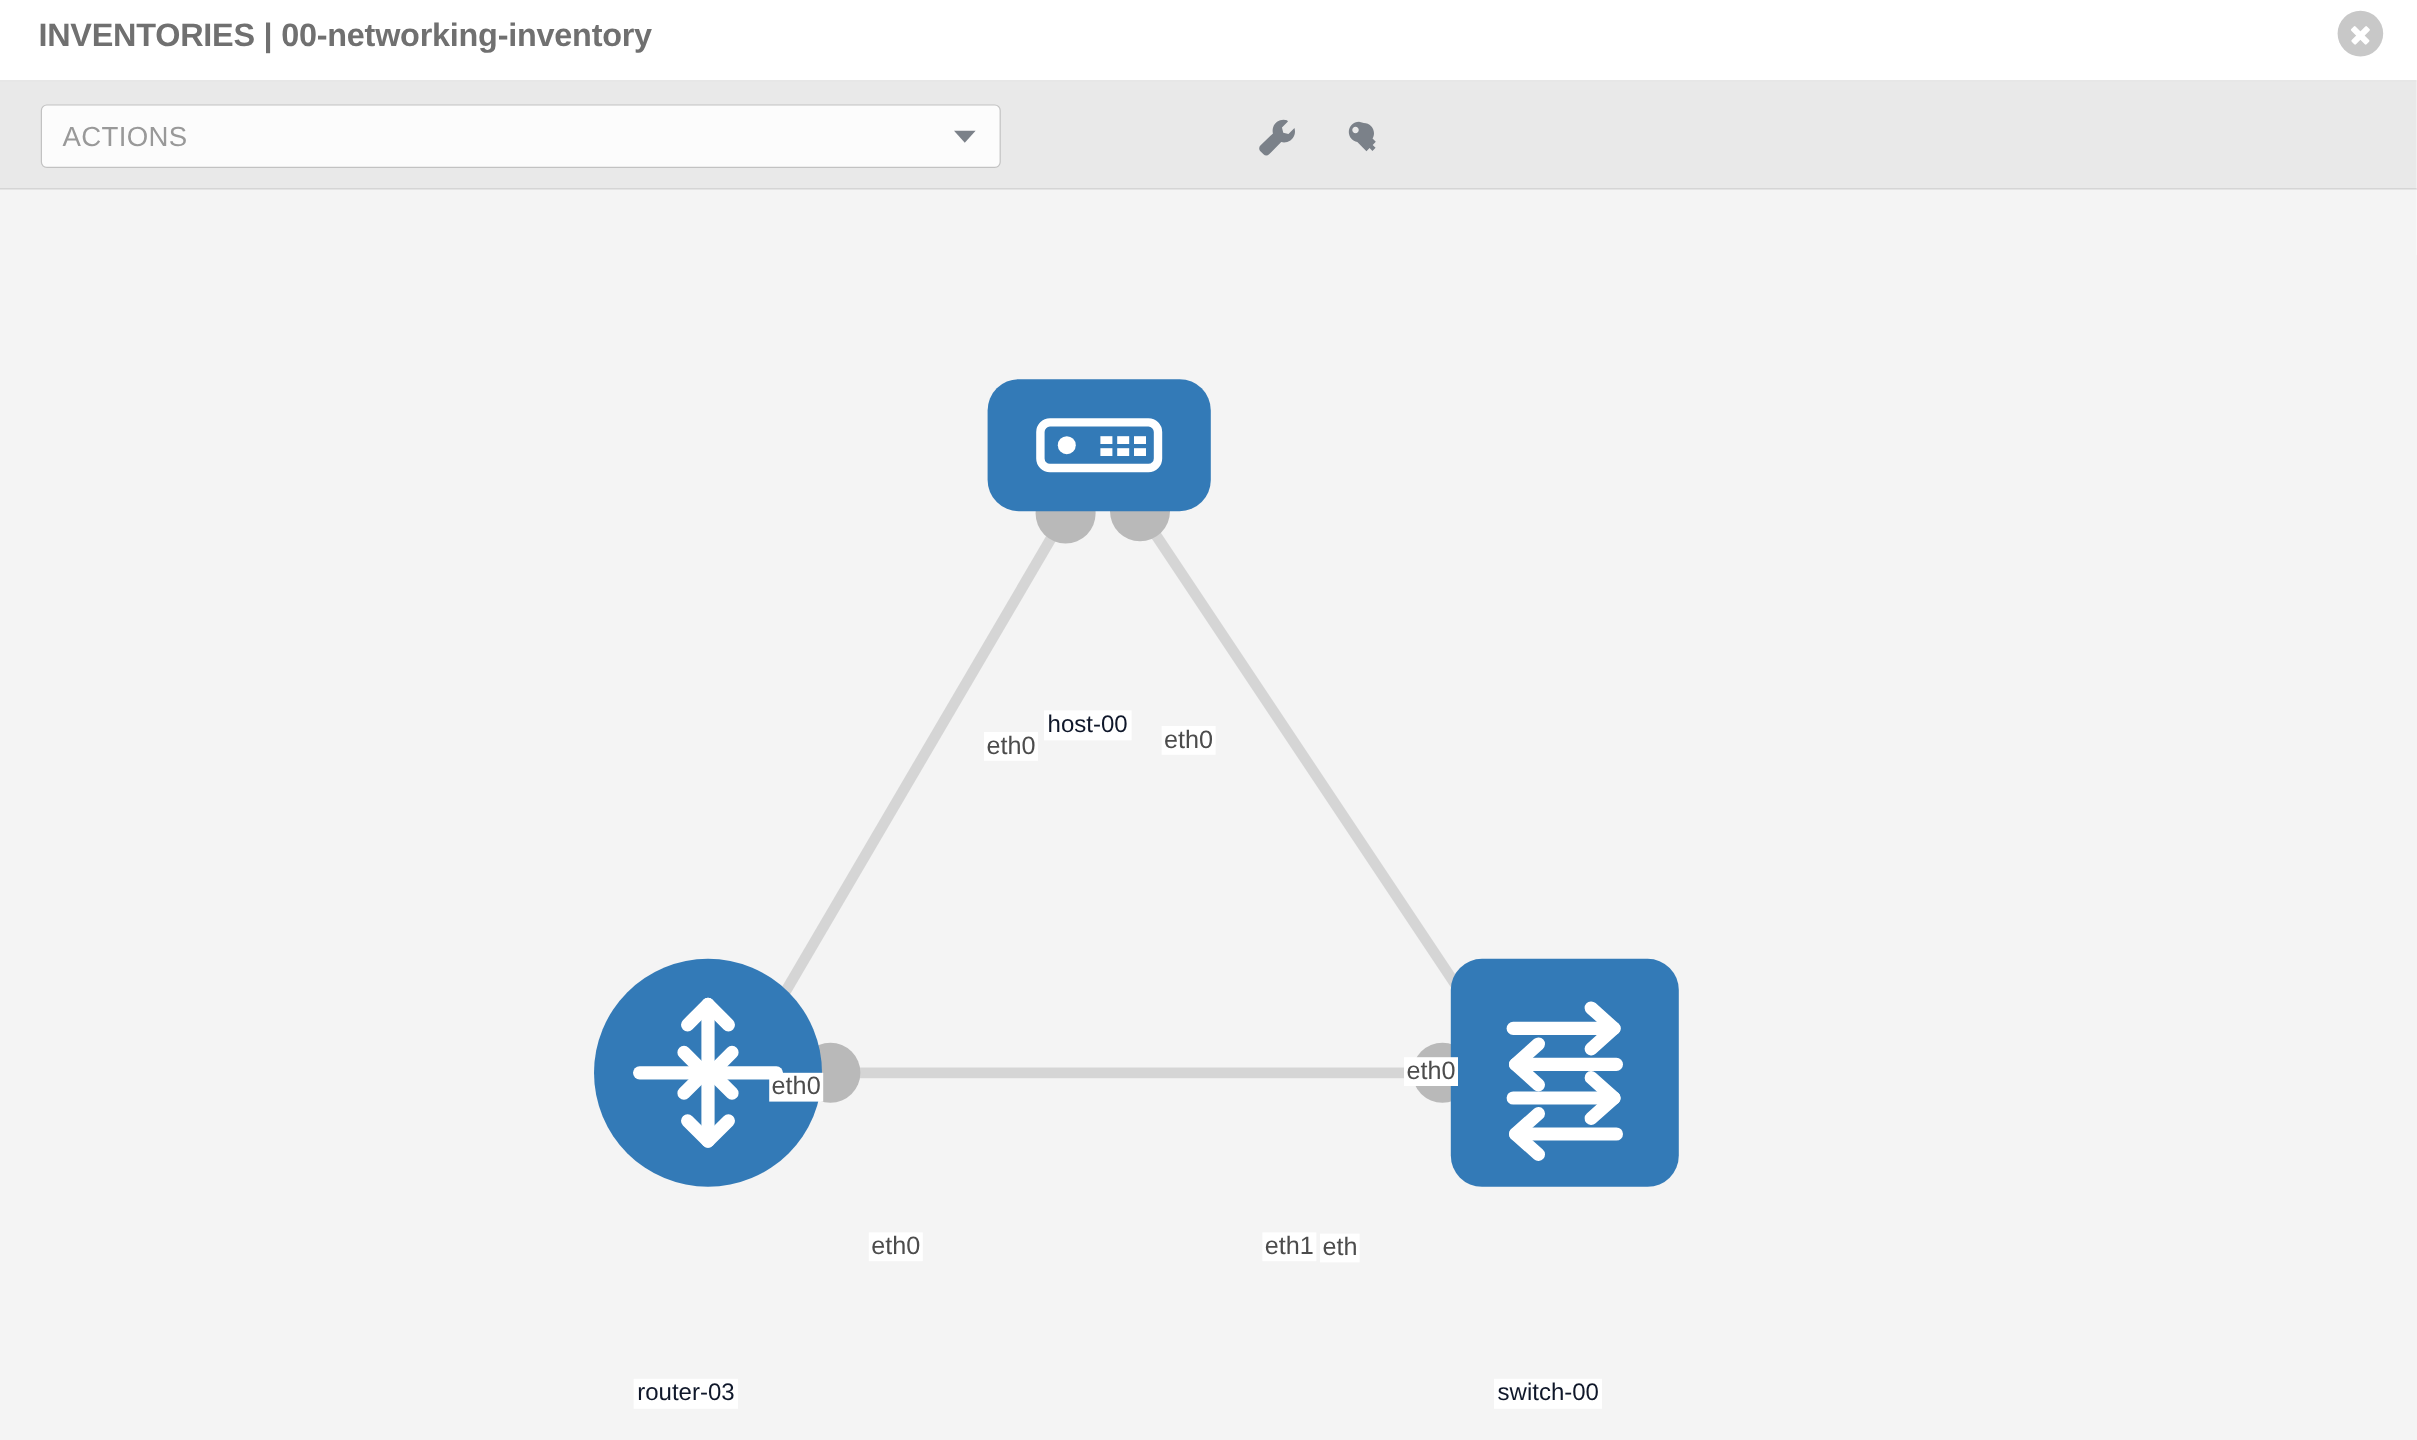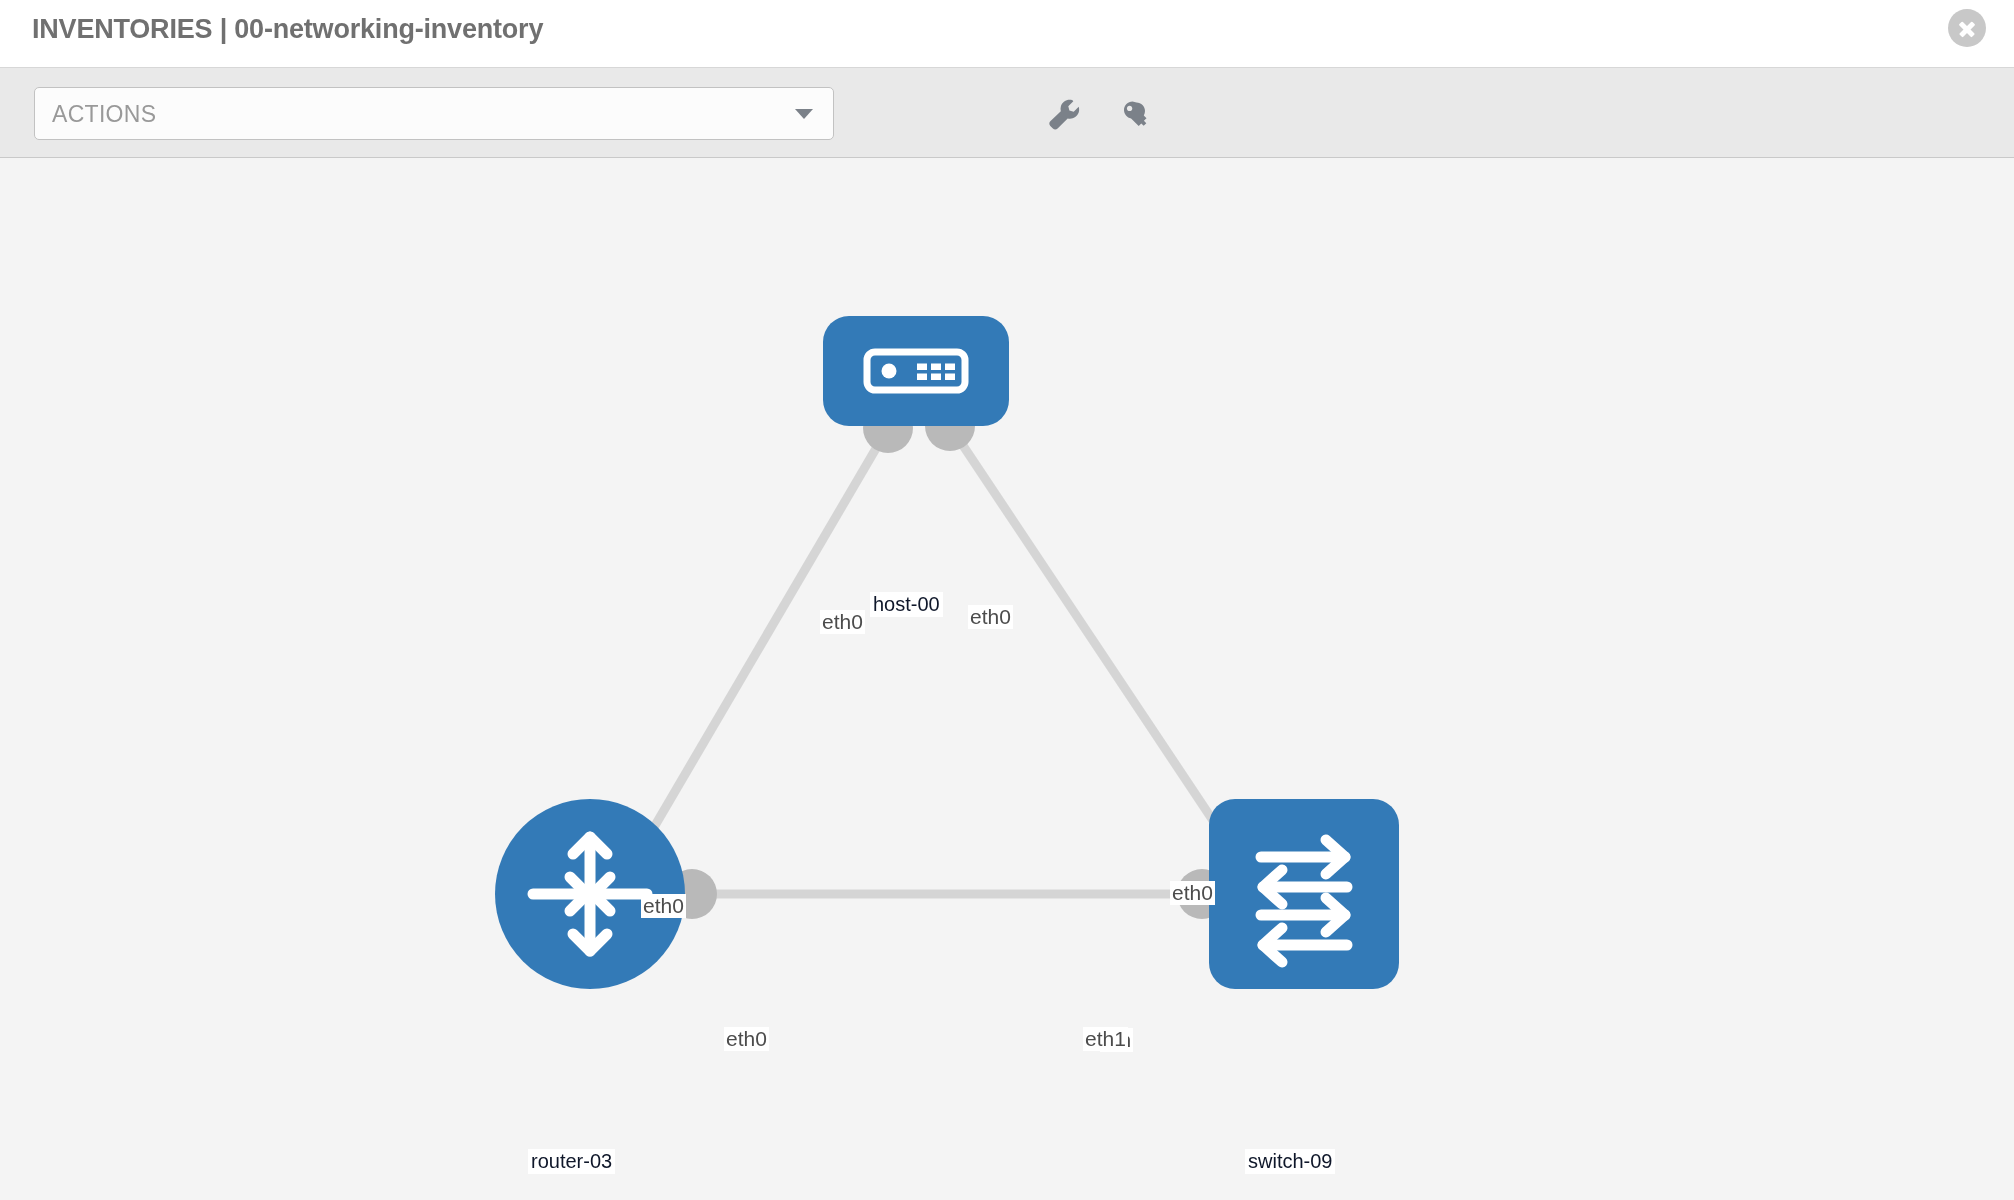--- a/index.html
+++ b/index.html
@@ -154,21 +154,21 @@
     padding: 0 2px;
     white-space: nowrap;
     text-align: center;
   }
   #iface-host-left   { left: 820px; top: 452px; }
   #iface-host-right  { left: 968px; top: 447px; }
   #iface-router-up   { left: 641px; top: 736px; }
   #iface-switch-up   { left: 1170px; top: 723px; }
   #iface-router-e0   { left: 724px; top: 869px; }
   #iface-switch-e0   { left: 1100px; top: 870px; }
-  #iface-switch-e1   { left: 1083px; top: 869px; }
+  #iface-switch-e1   { left: 1052px; top: 869px; }
 </style>
 </head>
 <body>
 
 <div id="app">
 
   <div class="header">
     <div class="header-title">INVENTORIES | 00-networking-inventory</div>
     <div class="close-btn"></div>
   </div>
@@ -274,16 +274,16 @@
     <div class="iface-label" id="iface-switch-up">eth0</div>
 
     <div class="iface-label" id="iface-router-e0">eth0</div>
 
     <div class="iface-label" id="iface-switch-e0">eth</div>
 
     <div class="iface-label" id="iface-switch-e1">eth1</div>
 
     <div class="node-label" id="label-router">router-03</div>
 
-    <div class="node-label" id="label-switch">switch-09</div>
+    <div class="node-label" id="label-switch">switch-00</div>
 
   </div>
 </div>
 
 </body></html>

